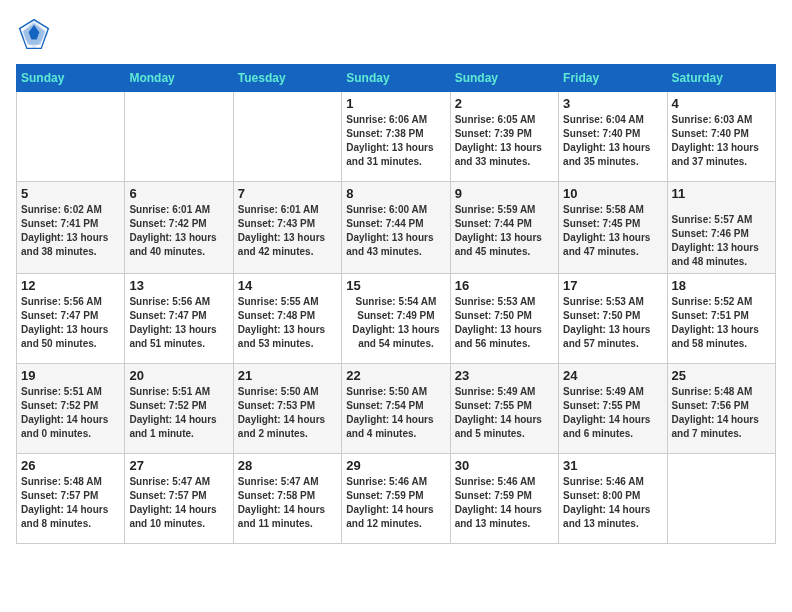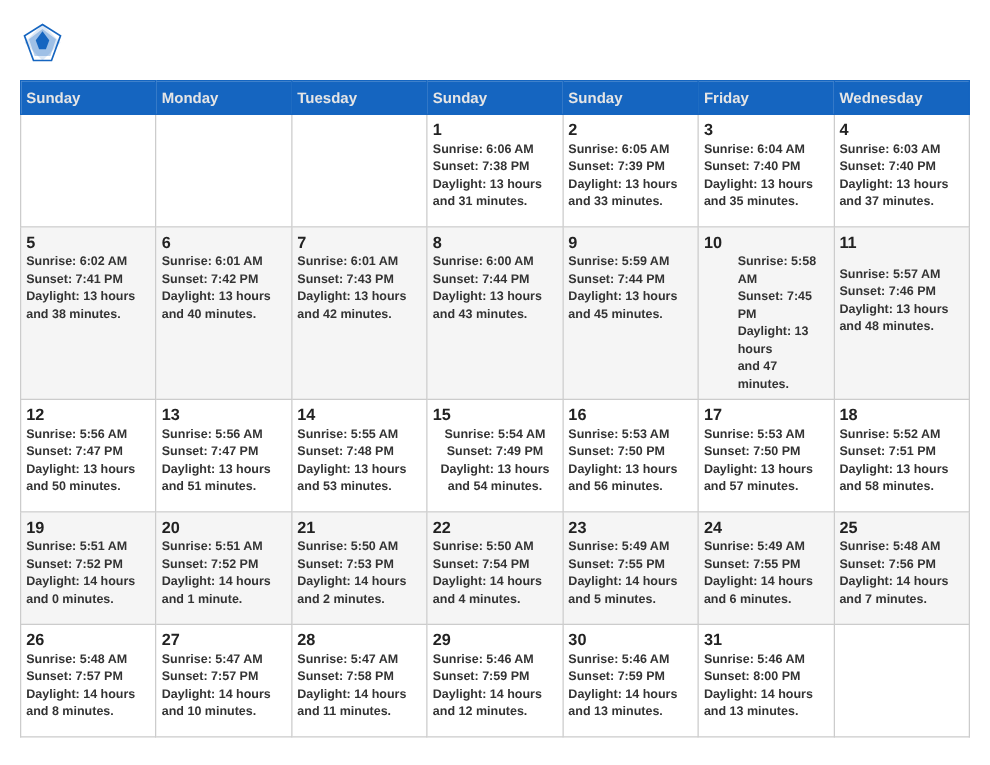--- a/index.html
+++ b/index.html
@@ -44,21 +44,21 @@
       font-size: 16px;
       color: #444;
     }
     table {
       width: 100%;
       border-collapse: collapse;
       table-layout: fixed;
     }
     thead tr th {
       background: #1565c0;
-      color: #e5e5e5;
+      color: #5eead4;
       font-size: 12px;
       font-weight: bold;
       padding: 6px 4px;
       text-align: left;
       border: 1px solid #1565c0;
       margin-left: 38px;
     }
     tbody tr td {
       border: 1px solid #ccc;
       vertical-align: top;
@@ -108,21 +108,21 @@
 
 <table>
   <thead>
     <tr>
     <th>Sunday</th>
         <th>Monday</th>
         <th>Tuesday</th>
         <th>Sunday</th>
         <th>Sunday</th>
         <th>Friday</th>
-        <th>Wednesday</th>
+        <th>Saturday</th>
       </tr>
   </thead>
   <tbody id="calendar-body">
   <tr>
         <td class="empty"></td>
         <td class="empty"></td>
         <td class="empty"></td>
         <td>
           <div class="day-num">1</div>
           <div class="day-info" style="white-space: pre-line;">Sunrise: 6:06 AM
@@ -183,21 +183,21 @@
         </td>
         <td>
           <div class="day-num">9</div>
           <div class="day-info" style="white-space: pre-line;">Sunrise: 5:59 AM
 Sunset: 7:44 PM
 Daylight: 13 hours
 and 45 minutes.</div>
         </td>
         <td>
           <div class="day-num">10</div>
-          <div class="day-info" style="white-space: pre-line; margin-left: 27px;">Sunrise: 5:58 AM
+          <div class="day-info" style="white-space: pre-line;">Sunrise: 5:58 AM
 Sunset: 7:45 PM
 Daylight: 13 hours
 and 47 minutes.</div>
         </td>
         <td>
           <div class="day-num">11</div>
           <div class="day-info" style="white-space: pre-line; margin-top: 12px;">Sunrise: 5:57 AM
 Sunset: 7:46 PM
 Daylight: 13 hours
 and 48 minutes.</div>

